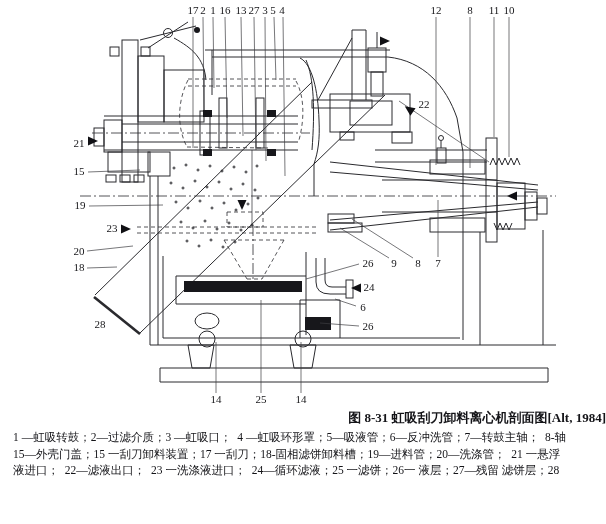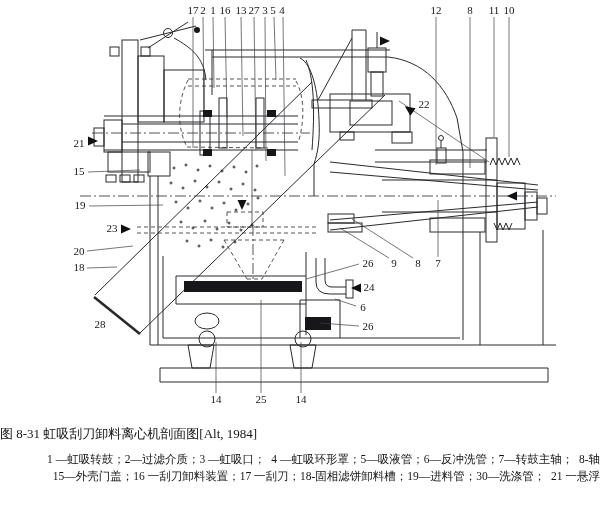--- a/index.html
+++ b/index.html
@@ -8,22 +8,22 @@
   svg{display:block;}
   .ink *{stroke:#2a2a2e;fill:none;stroke-width:1;}
   .ink .thin{stroke-width:.7;}
   .ink .thick{stroke-width:2.6;}
   .ink .dash{stroke-dasharray:4 3;stroke-width:.8;}
   .ink .cl{stroke-dasharray:11 3 2 3;stroke-width:.8;}
   .ink .fill{fill:#17171b;stroke:none;}
   .leader{stroke:#3c3c40;stroke-width:.7;fill:none;}
   .callout{font:11px "Liberation Serif",serif;fill:#17171a;text-anchor:middle;dominant-baseline:middle;stroke:none;}
   .flow-arrow{fill:#101014;stroke:none;}
-  .caption{text-align:left;font-size:13px;line-height:16px;margin-top:19px;}
-  .legend{margin-top:9px;padding:0 6px;font-size:11.5px;line-height:16.5px;text-align:right;}
+  .caption{text-align:right;font-size:13px;line-height:16px;margin-top:3px;font-weight:bold;}
+  .legend{margin-top:3px;padding:0 13px;font-size:11.5px;line-height:16.5px;}
   .legend-line{white-space:pre;overflow:hidden;}
 </style>
 </head>
 <body>
 
 <div class="figure-wrap">
 
   <svg id="diagram" width="606" height="407" viewBox="0 0 606 407">
 
     <g class="ink">
@@ -291,16 +291,17 @@
         <path d="M0,-4.5 L10,0 L0,4.5 Z" transform="translate(413,112) rotate(215)" class="flow-arrow"></path>
         <path d="M0,-4.5 L10,0 L0,4.5 Z" transform="translate(361,288) rotate(180)" class="flow-arrow"></path>
         <path d="M0,-4.5 L10,0 L0,4.5 Z" transform="translate(517,196) rotate(180)" class="flow-arrow"></path>
       </g>
   </svg>
 
   <div class="caption">图 8-31 虹吸刮刀卸料离心机剖面图[Alt, 1984]</div>
 
   <div class="legend">
     <div class="legend-line">1 —虹吸转鼓；2—过滤介质；3 —虹吸口；  4 —虹吸环形罩；5—吸液管；6—反冲洗管；7—转鼓主轴；  8-轴</div>
-    <div class="legend-line">15—外壳门盖；16 一刮刀卸料装置；17 一刮刀；18-固相滤饼卸料槽；19—进料管；30—洗涤管；  21 一悬浮</div>
+    <div class="legend-line">15—外壳门盖；15 一刮刀卸料装置；17 一刮刀；18-固相滤饼卸料槽；19—进料管；20—洗涤管；  21 一悬浮</div>
+    <div class="legend-line">液进口；  22—滤液出口；  23 一洗涤液进口；  24—循环滤液；25 一滤饼；26一 液层；27—残留 滤饼层；28</div>
   </div>
 
 </div>
 
 </body></html>

